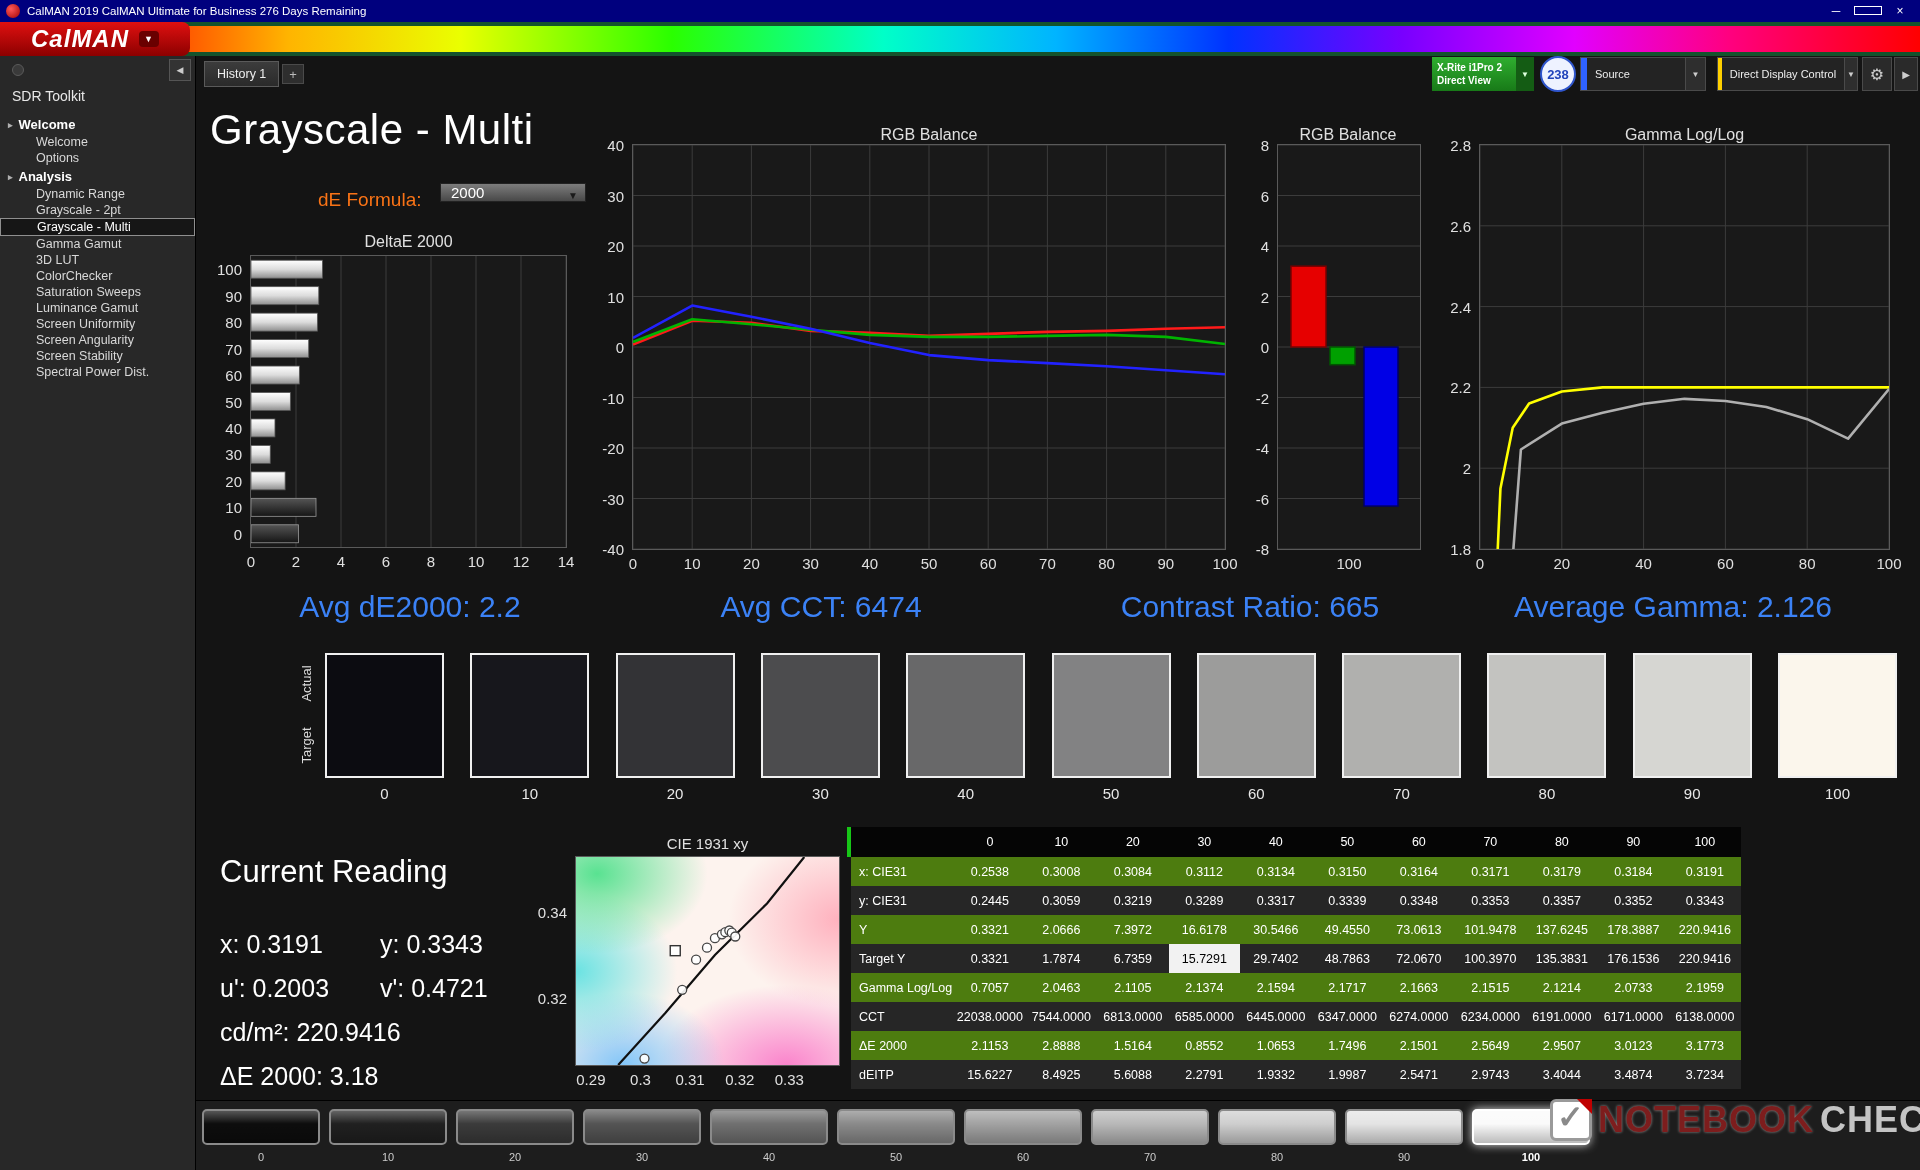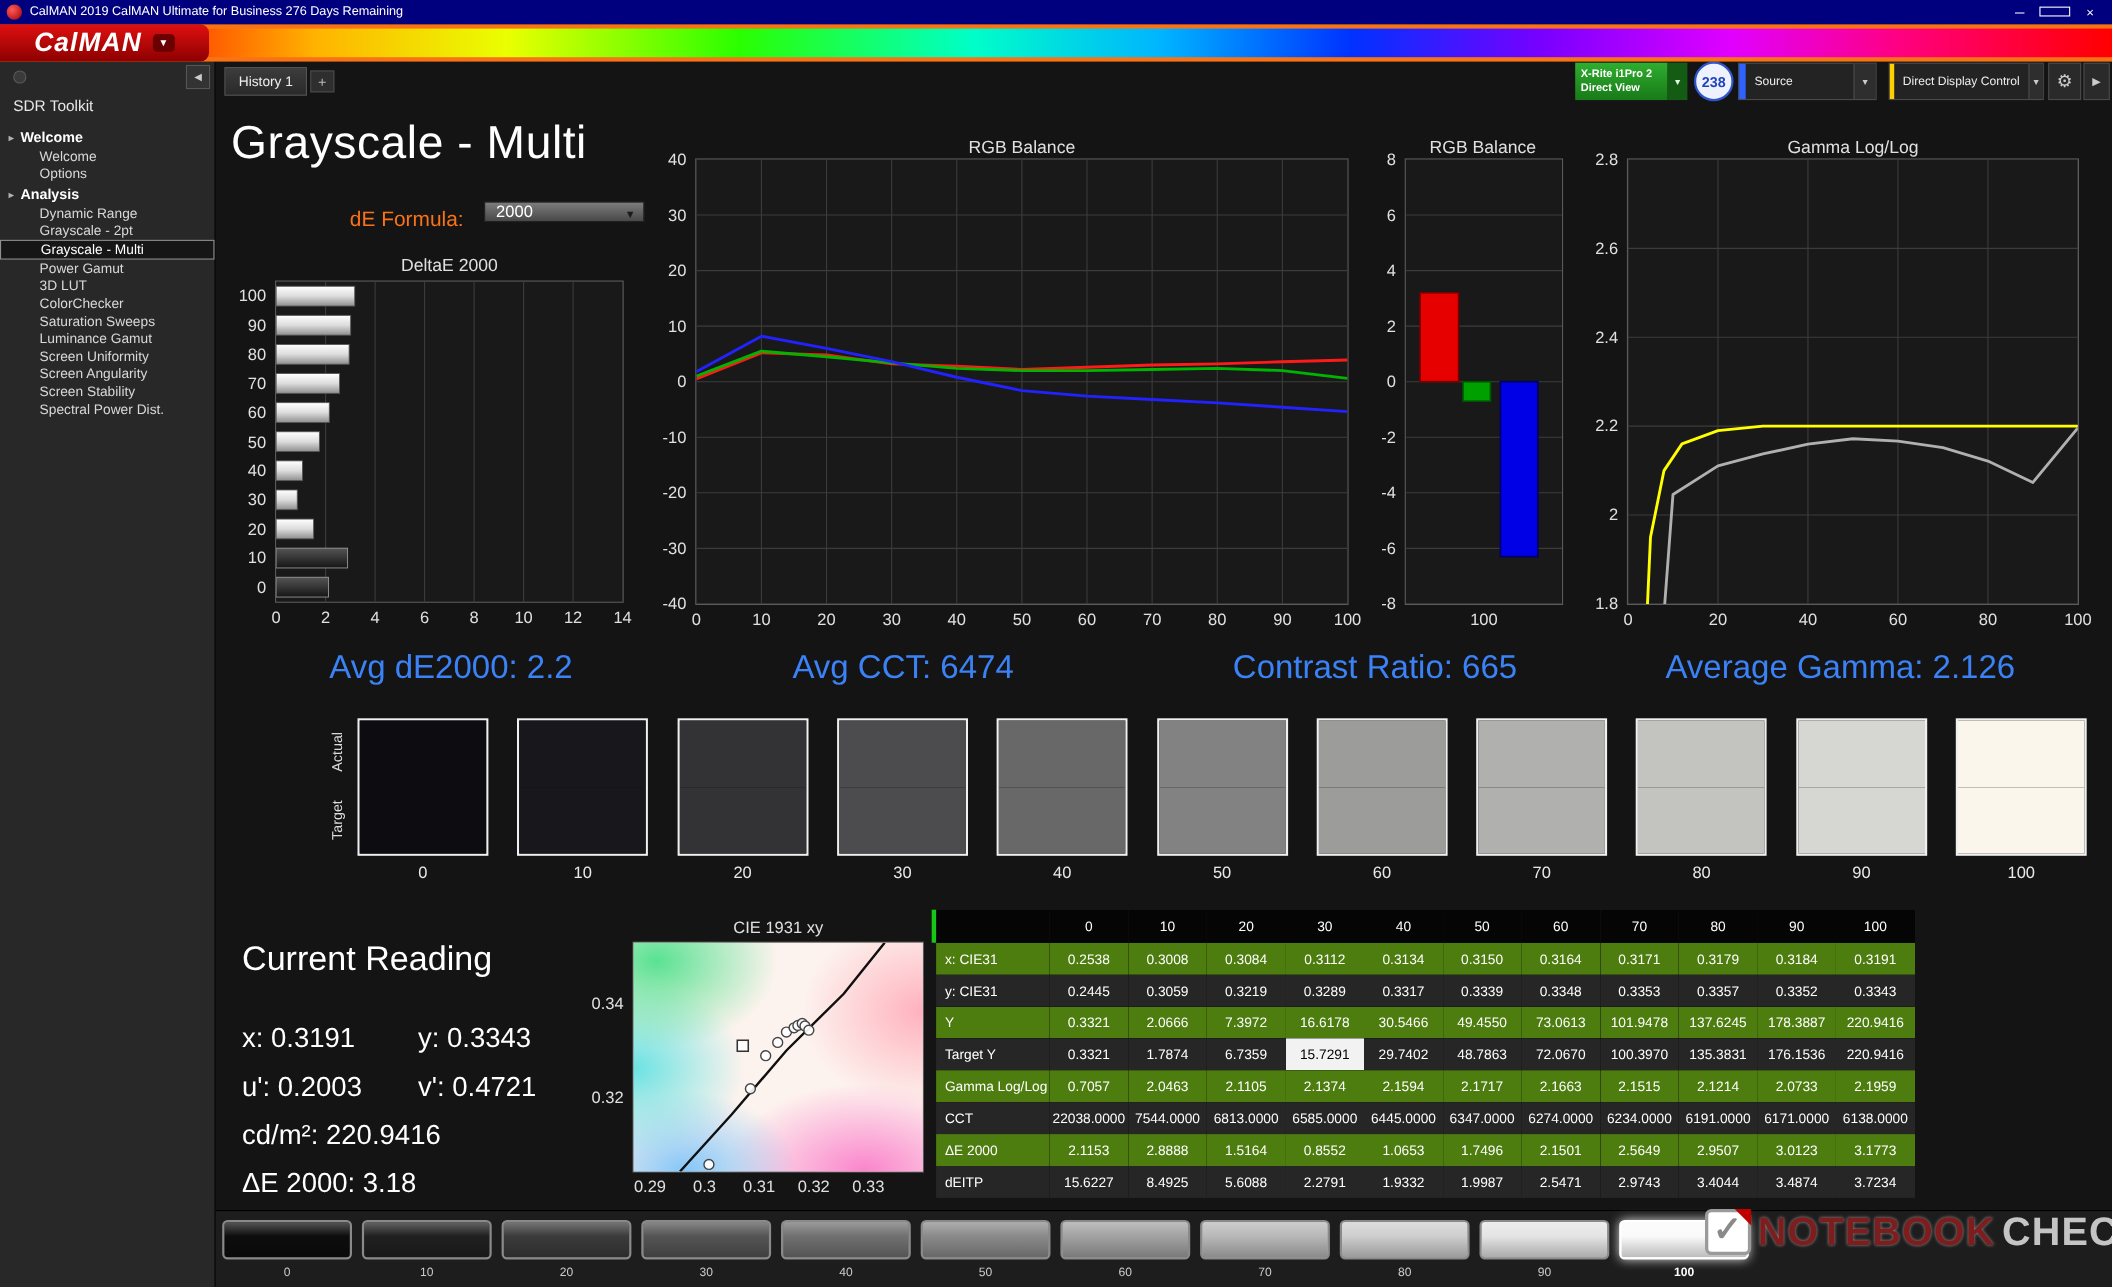--- a/index.html
+++ b/index.html
@@ -9,21 +9,21 @@
 
   
   .titlebar{position:absolute;left:0;top:0;width:1920px;height:22px;background:#00007e;display:flex;align-items:center;padding:0 6px;z-index:20}
   .app-icon{width:14px;height:14px;border-radius:50%;background:radial-gradient(circle at 35% 35%,#ff5a5a,#a00000);margin-right:7px;flex:none}
   .title-text{flex:1;font-size:11.5px;color:#fff;white-space:nowrap}
   .win-controls{display:flex;gap:4px}
   .win-controls span{width:28px;text-align:center;font-size:12px;color:#fff}
   .maxbox{display:inline-block;width:9px;height:9px;border:1px solid #fff}
 
   
-  .logobar{position:absolute;left:0;top:22px;width:1920px;height:34px;background:#f97316;z-index:19}
+  .logobar{position:absolute;left:0;top:22px;width:1920px;height:34px;background:#14532d;z-index:19}
   .rainbow{position:absolute;left:0;top:4px;width:1920px;height:26px;
     background:linear-gradient(90deg,#c00000 0%,#ff2a00 7%,#ffb400 15%,#eaff00 24%,#2aff00 35%,#00ffc8 46%,#00b4ff 55%,#0032ff 64%,#7800ff 73%,#e100ff 82%,#ff0080 90%,#ff0000 100%)}
   .brand{position:absolute;left:0;top:0;width:190px;height:34px;background:linear-gradient(#e01010,#8c0000);border-radius:0 8px 8px 0;display:flex;align-items:center;justify-content:center;gap:10px;font-style:italic;font-weight:bold;font-size:24px;letter-spacing:1px;z-index:21}
   .brand-arrow{font-style:normal;font-size:9px;background:#6a0000;border-radius:4px;padding:3px 5px}
 
   
   .sidebar{position:absolute;left:0;top:56px;width:196px;height:1114px;background:#282828;border-right:1px solid #000;z-index:10}
   .sidebar-top{position:relative;height:28px}
   .sb-circle{position:absolute;left:12px;top:8px;width:12px;height:12px;border-radius:50%;background:#3a3a3a;border:1px solid #5a5a5a}
   .sb-collapse{position:absolute;right:4px;top:3px;width:22px;height:22px;background:#333;border:1px solid #555;color:#ccc;font-size:9px;display:flex;align-items:center;justify-content:center}
@@ -152,21 +152,21 @@
         </div>
         <div class="tree-item">Welcome</div>
         <div class="tree-item">Options</div>
         <div class="tree-section">
           <span class="bullet">▸</span>
           <span>Analysis</span>
         </div>
         <div class="tree-item">Dynamic Range</div>
         <div class="tree-item">Grayscale - 2pt</div>
         <div class="tree-item selected">Grayscale - Multi</div>
-        <div class="tree-item">Power Gamut</div>
+        <div class="tree-item">Gamma Gamut</div>
         <div class="tree-item">3D LUT</div>
         <div class="tree-item">ColorChecker</div>
         <div class="tree-item">Saturation Sweeps</div>
         <div class="tree-item">Luminance Gamut</div>
         <div class="tree-item">Screen Uniformity</div>
         <div class="tree-item">Screen Angularity</div>
         <div class="tree-item">Screen Stability</div>
         <div class="tree-item">Spectral Power Dist.</div>
       </div>
   </div>

